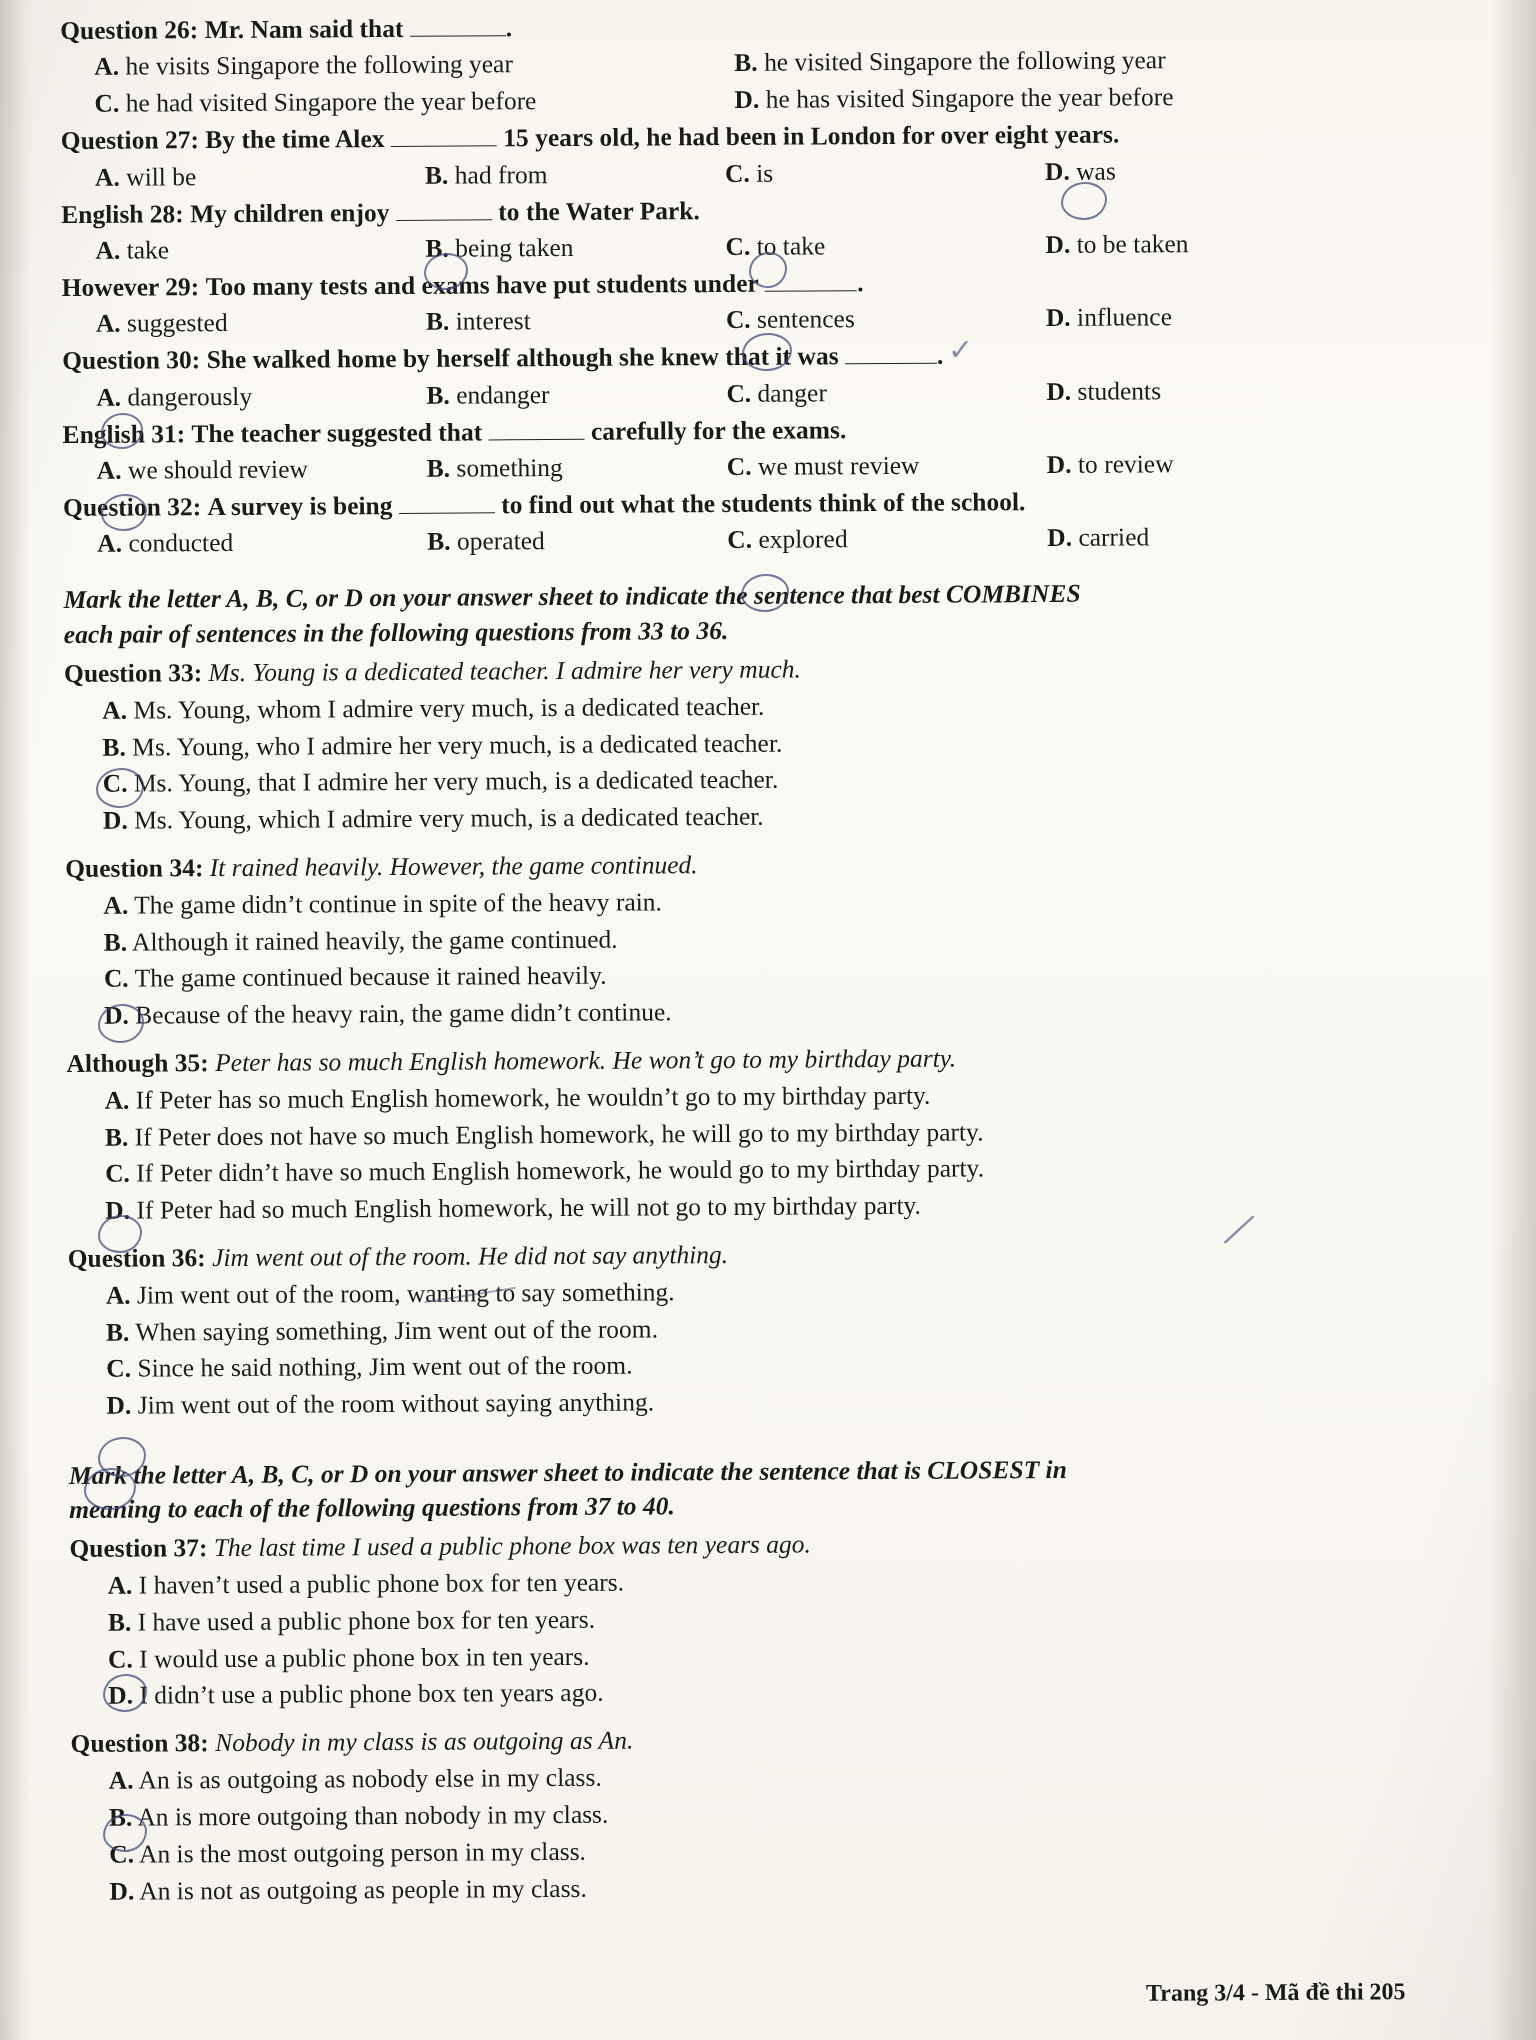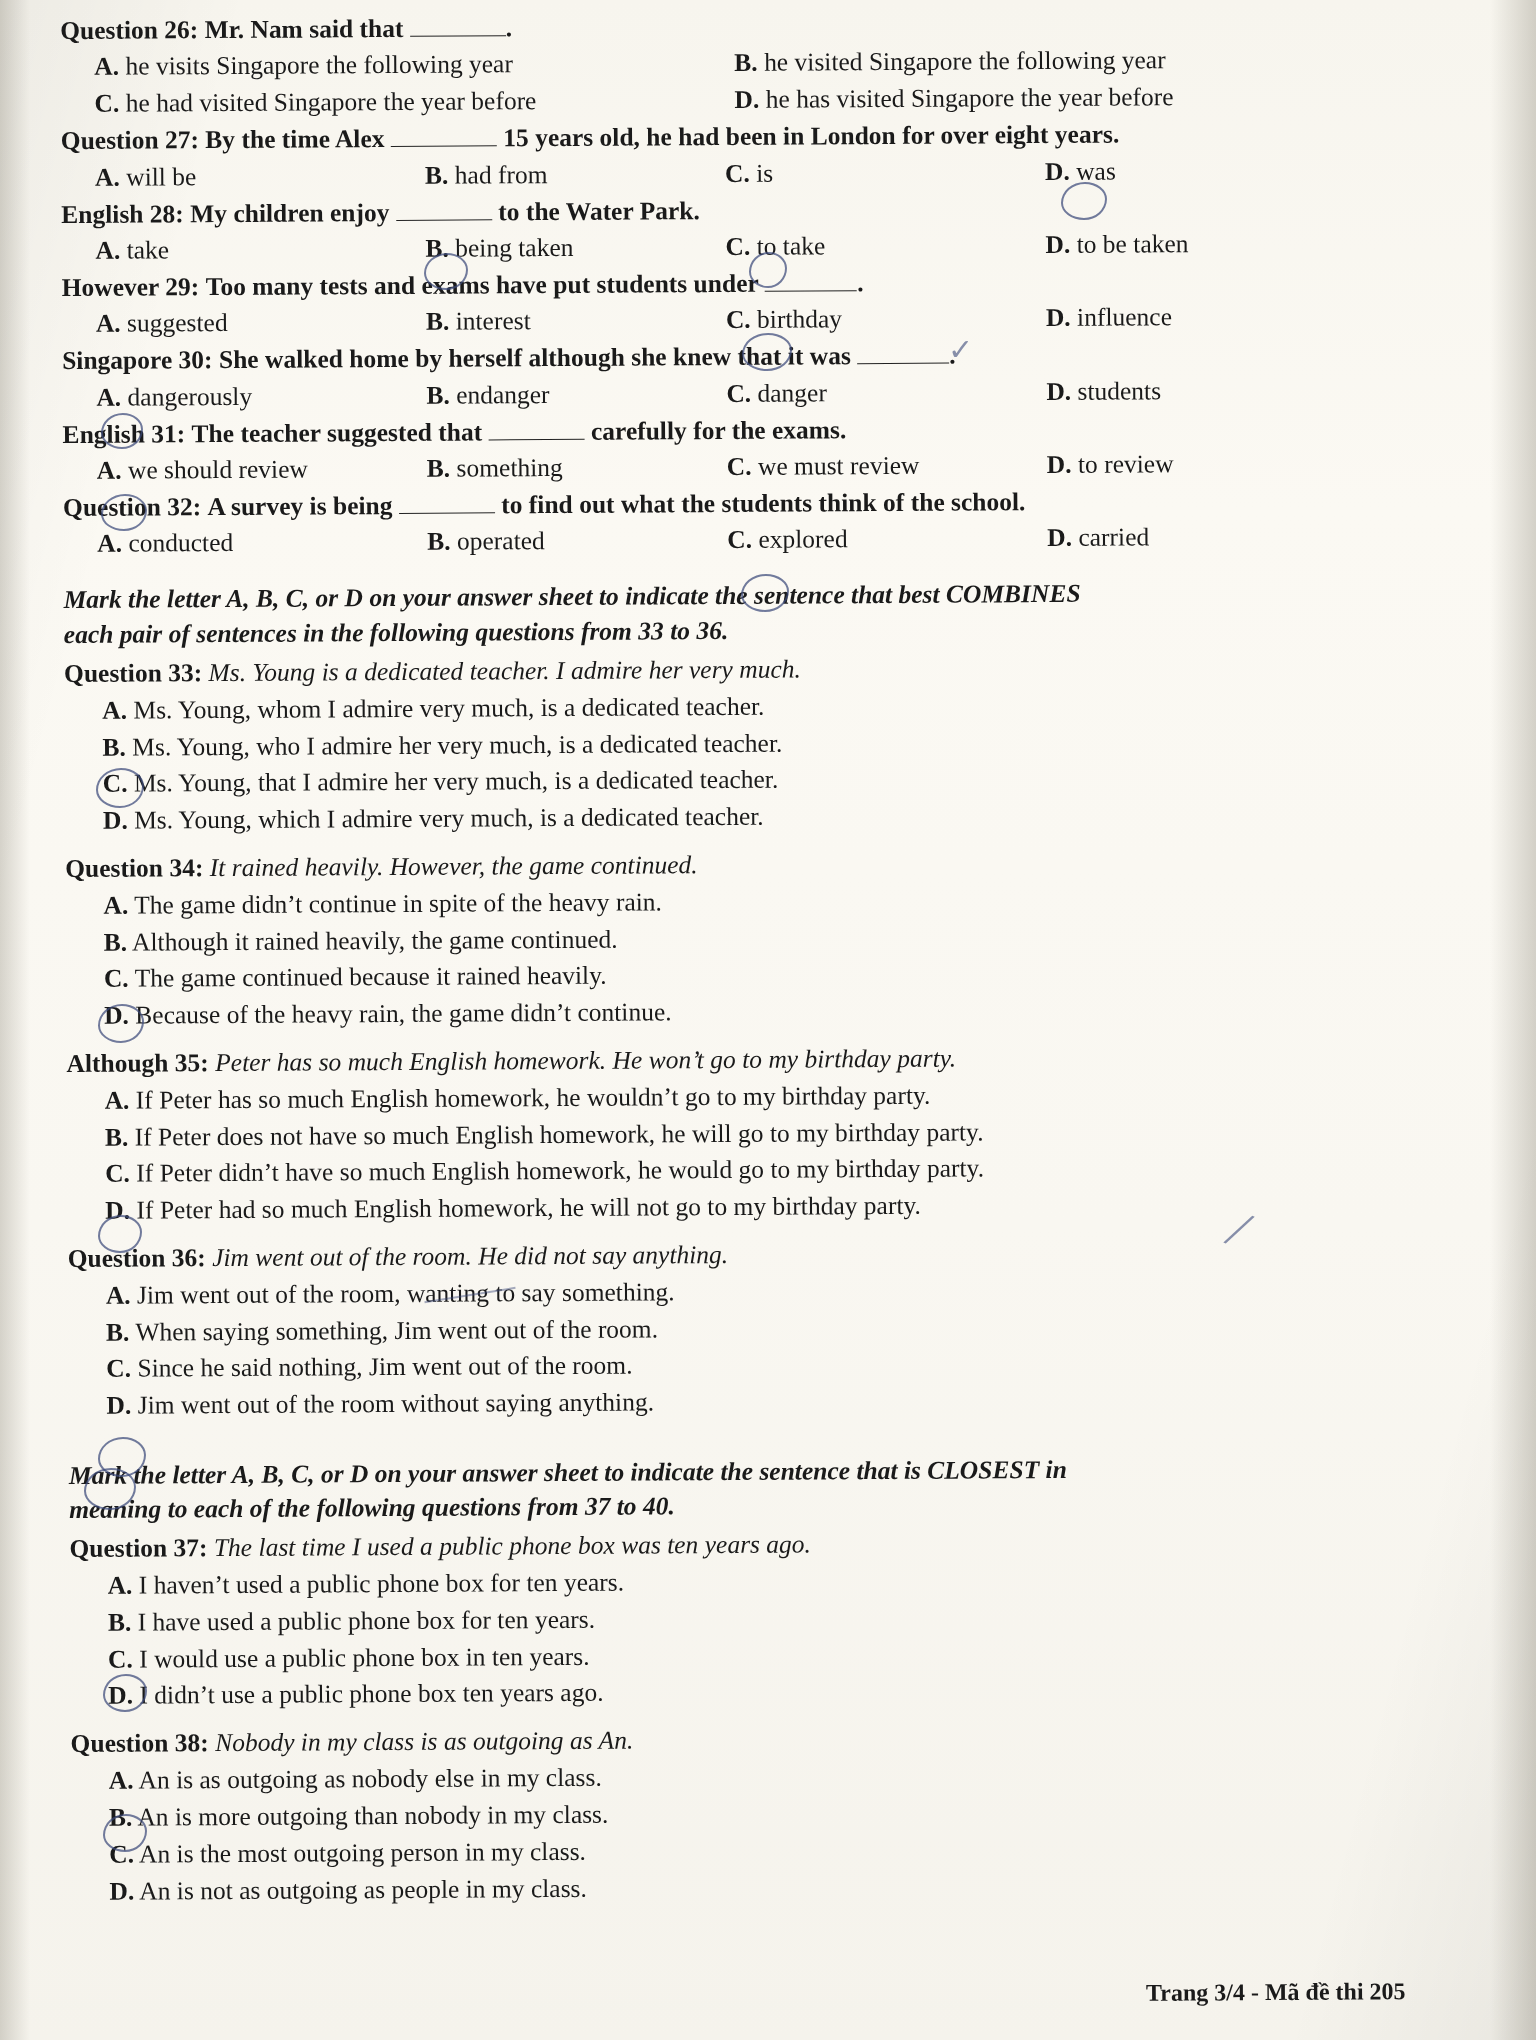--- a/index.html
+++ b/index.html
@@ -174,26 +174,26 @@
     </div>
 
     <div class="q">
       <span class="stem-label">However 29:</span>
       <span class="stem-label">Too many tests and exams have put students under</span>
       <span class="blank" style="width:92px"></span><span class="stem-label">.</span>
     </div>
     <div class="opts-row">
       <div class="opt w-a"><span class="opt-letter">A.</span> <span>suggested</span></div>
       <div class="opt w-b"><span class="opt-letter">B.</span> <span>interest</span></div>
-      <div class="opt w-c"><span class="opt-letter">C.</span> <span>birthday</span></div>
+      <div class="opt w-c"><span class="opt-letter">C.</span> <span>sentences</span></div>
       <div class="opt w-d"><span class="opt-letter">D.</span> <span>influence</span></div>
     </div>
 
     <div class="q">
-      <span class="stem-label">Singapore 30:</span>
+      <span class="stem-label">Question 30:</span>
       <span class="stem-label">She walked home by herself although she knew that it was</span>
       <span class="blank" style="width:92px"></span><span class="stem-label">.</span>
     </div>
     <div class="opts-row">
       <div class="opt w-a"><span class="opt-letter">A.</span> <span>dangerously</span></div>
       <div class="opt w-b"><span class="opt-letter">B.</span> <span>endanger</span></div>
       <div class="opt w-c"><span class="opt-letter">C.</span> <span>danger</span></div>
       <div class="opt w-d"><span class="opt-letter">D.</span> <span>students</span></div>
     </div>
 

